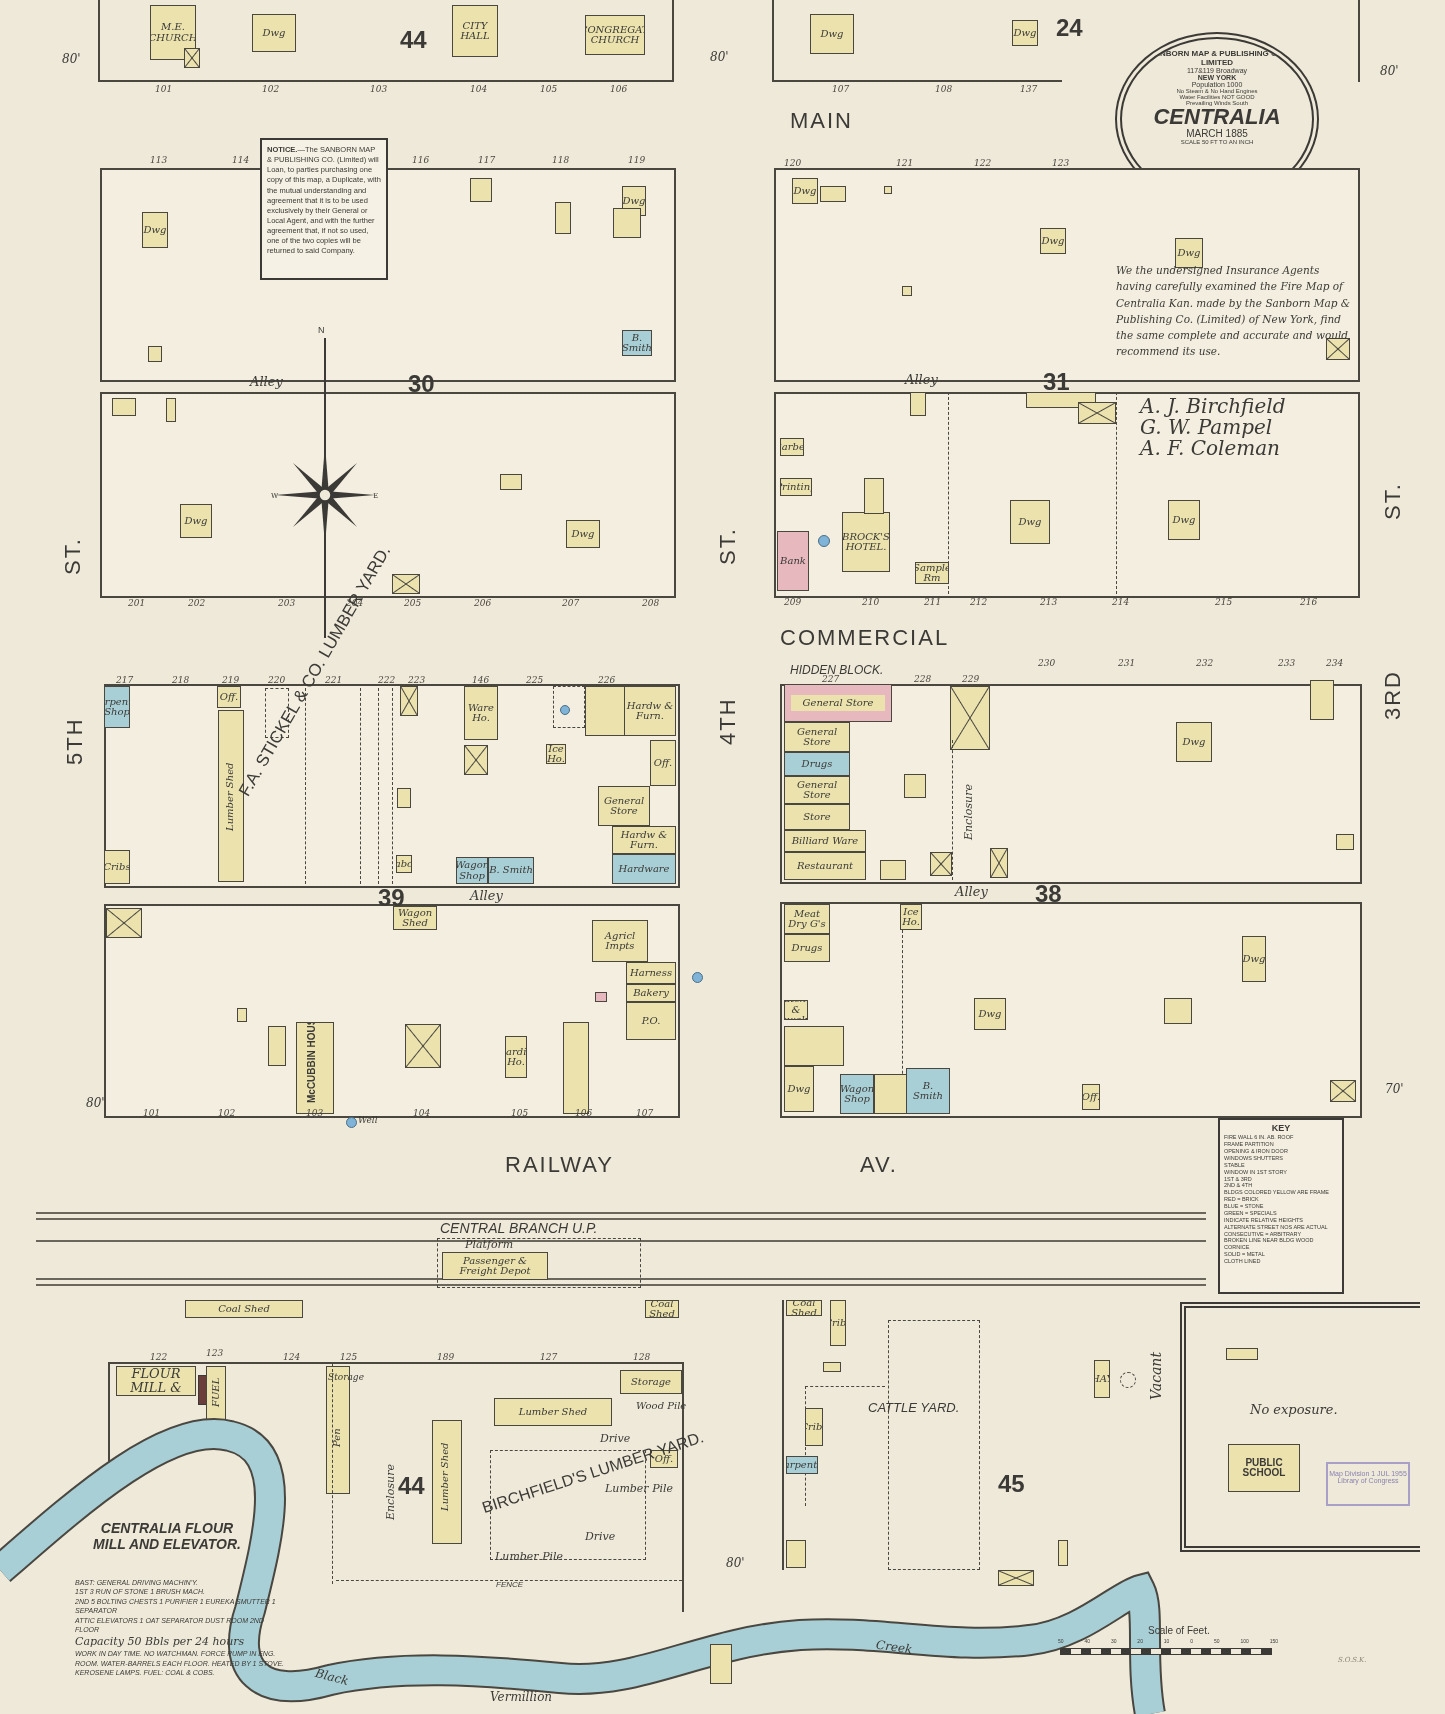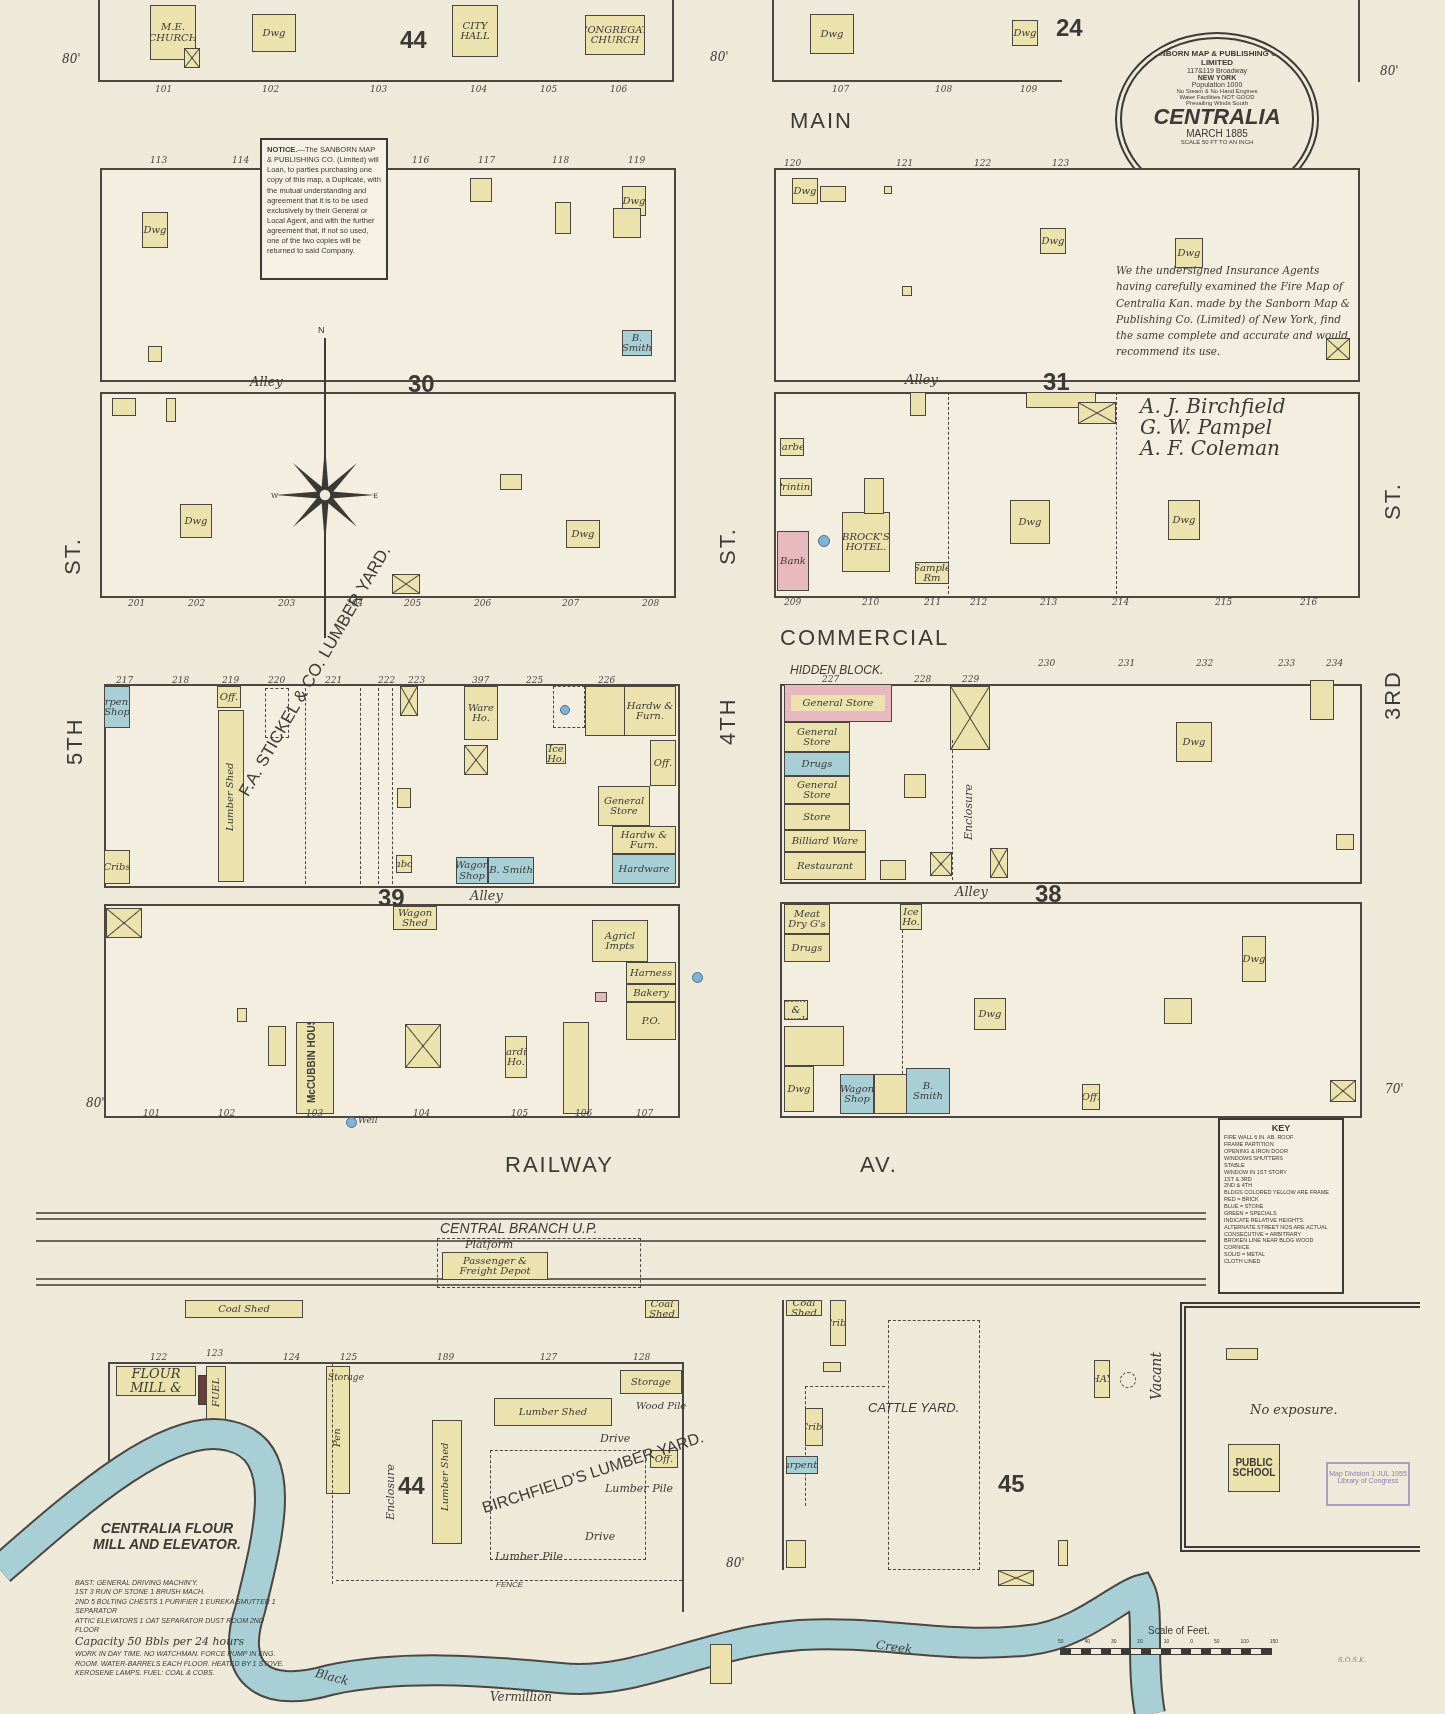--- a/index.html
+++ b/index.html
@@ -51,21 +51,21 @@
 <div class="blkline" style="left:772px;top:80px;width:290px;height:2px"></div>
 <div class="bldg" style="left:810px;top:14px;width:44px;height:40px">
     <span>Dwg</span>
   </div>
 <div class="bldg" style="left:1012px;top:20px;width:26px;height:26px">
     <span>Dwg</span>
   </div>
 <div class="bnum" style="left:1056px;top:14px">24</div>
 <div class="lotnum" style="left:832px;top:84px">107</div>
 <div class="lotnum" style="left:935px;top:84px">108</div>
-<div class="lotnum" style="left:1020px;top:84px">109</div>
+<div class="lotnum" style="left:1020px;top:84px">137</div>
 <div class="blkline" style="left:1358px;top:0;width:2px;height:82px"></div>
 
 <div class="abs" style="left:1115px;top:32px;width:190px;height:160px;border-radius:50%;border:7px double #3b3a36;background:#efe9d9;text-align:center;font-family:'Liberation Sans',sans-serif;overflow:hidden">
   <div style="font-size:8px;font-weight:bold;margin-top:10px;padding:0 18px">SANBORN MAP &amp; PUBLISHING CO. LIMITED</div>
   <div style="font-size:7px">117&amp;119 Broadway</div>
   <div style="font-size:7px;font-weight:bold">NEW YORK</div>
   <div style="font-size:7px">Population 1000</div>
   <div style="font-size:6px">No Steam &amp; No Hand Engines</div>
   <div style="font-size:6px">Water Facilities NOT GOOD</div>
   <div style="font-size:6px">Prevailing Winds South</div>
@@ -318,21 +318,21 @@
 <div class="lotnum" style="left:511px;top:1108px">105</div>
 <div class="lotnum" style="left:575px;top:1108px">106</div>
 <div class="lotnum" style="left:636px;top:1108px">107</div>
 <div class="lotnum" style="left:116px;top:675px">217</div>
 <div class="lotnum" style="left:172px;top:675px">218</div>
 <div class="lotnum" style="left:222px;top:675px">219</div>
 <div class="lotnum" style="left:268px;top:675px">220</div>
 <div class="lotnum" style="left:325px;top:675px">221</div>
 <div class="lotnum" style="left:378px;top:675px">222</div>
 <div class="lotnum" style="left:408px;top:675px">223</div>
-<div class="lotnum" style="left:472px;top:675px">397</div>
+<div class="lotnum" style="left:472px;top:675px">146</div>
 <div class="lotnum" style="left:526px;top:675px">225</div>
 <div class="lotnum" style="left:598px;top:675px">226</div>
 
 <div class="block" style="left:780px;top:684px;width:578px;height:196px"></div>
 <div class="block" style="left:780px;top:902px;width:578px;height:212px"></div>
 <div class="bnum" style="left:1035px;top:880px">38</div>
 <div class="script" style="left:955px;top:884px;font-size:13px">Alley</div>
 <div class="script" style="left:790px;top:663px;font-size:12px;font-style:italic;font-family:'Liberation Sans',sans-serif">HIDDEN BLOCK.</div>
 <div class="bldg pink" style="left:784px;top:684px;width:108px;height:38px">
     <span style="background:#ebe2ae;padding:3px 12px">General Store</span>
@@ -520,21 +520,21 @@
     <span>HAY</span>
   </div>
 <div class="abs" style="left:1120px;top:1372px;width:14px;height:14px;border:1px dashed #4a4740;border-radius:50%"></div>
 <div class="script vrot" style="left:1148px;top:1400px;font-size:14px">Vacant</div>
 <div class="bldg xbox" style="left:998px;top:1570px;width:36px;height:16px"></div>
 <div class="bldg" style="left:1058px;top:1540px;width:10px;height:26px"></div>
 
 <div class="abs" style="left:1180px;top:1302px;width:240px;height:250px;border-left:6px double #3b3a36;border-top:6px double #3b3a36;border-bottom:6px double #3b3a36;box-sizing:border-box"></div>
 <div class="bldg" style="left:1226px;top:1348px;width:32px;height:12px"></div>
 <div class="script" style="left:1250px;top:1402px;font-size:13px">No exposure.</div>
-<div class="bldg" style="left:1228px;top:1444px;width:52px;height:48px;font-style:normal;font-family:'Liberation Sans',sans-serif;font-weight:bold">
+<div class="bldg" style="left:1228px;top:1444px;width:72px;height:48px;font-style:normal;font-family:'Liberation Sans',sans-serif;font-weight:bold">
     <span>PUBLIC SCHOOL</span>
   </div>
 <div class="abs" style="left:1326px;top:1462px;width:84px;height:44px;border:2px solid #a8a0c8;color:#8a82b0;font-family:'Liberation Sans',sans-serif;font-size:7px;text-align:center;padding-top:6px;box-sizing:border-box">Map Division 1 JUL 1955 Library of Congress</div>
 
 <div class="abs" style="left:1218px;top:1118px;width:126px;height:176px;border:2px solid #3b3a36;background:#f3eedf;font-family:'Liberation Sans',sans-serif;font-size:5.5px;line-height:1.25;padding:3px 4px;box-sizing:border-box;overflow:hidden">
   <div style="font-size:9px;font-weight:bold;text-align:center">KEY</div>
   <div>FIRE WALL 6 IN. AB. ROOF</div>
   <div>FRAME PARTITION</div>
   <div>OPENING &amp; IRON DOOR</div>
   <div>WINDOWS SHUTTERS</div>

